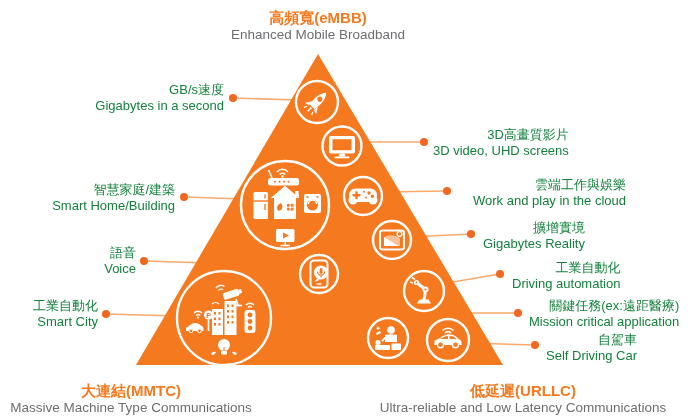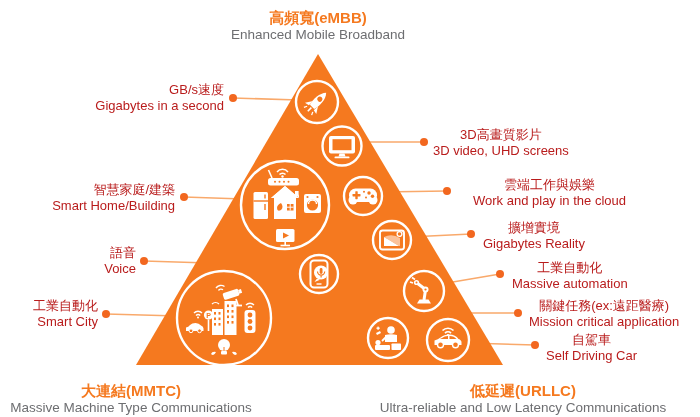--- a/index.html
+++ b/index.html
@@ -2,25 +2,25 @@
 <html><head>
 <meta charset="utf-8">
 <style>
   html,body{margin:0;padding:0;background:#fff;}
   .stage{
     position:relative;width:700px;height:417px;background:#ffffff;
     font-family:"Liberation Sans", sans-serif;overflow:hidden;
   }
   .stage svg{position:absolute;left:0;top:0;}
   .callout{
-    position:absolute;font-size:13px;line-height:16px;color:#b91c1c;
+    position:absolute;font-size:13px;line-height:16px;color:#15803d;
     white-space:nowrap;
   }
   .callout.left{text-align:right;}
-  .callout.right{text-align:center;}
+  .callout.right{text-align:right;}
   .callout .zh,.callout .en{display:block;}
   .title{position:absolute;text-align:center;white-space:nowrap;transform:translateX(-50%);}
   .title .zh{display:block;color:#f5791f;font-weight:bold;font-size:15px;line-height:19px;}
   .title .en{display:block;color:#6d6e71;font-size:13.5px;line-height:16px;}
 </style>
 </head>
 <body>
 
 <div class="stage">
 
@@ -291,21 +291,21 @@
   <div class="callout right" style="left:457px;top:177px;margin-left:16px;">
     <span class="zh">雲端工作與娛樂</span>
     <span class="en">Work and play in the cloud</span>
   </div>
   <div class="callout right" style="left:483px;top:220px;">
     <span class="zh">擴增實境</span>
     <span class="en">Gigabytes Reality</span>
   </div>
   <div class="callout right" style="left:512px;top:260px;">
     <span class="zh">工業自動化</span>
-    <span class="en">Massive automation</span>
+    <span class="en">Driving automation</span>
   </div>
   <div class="callout right" style="left:529px;top:298px;">
     <span class="zh">關鍵任務(ex:遠距醫療)</span>
     <span class="en">Mission critical application</span>
   </div>
   <div class="callout right" style="left:546px;top:332px;">
     <span class="zh">自駕車</span>
     <span class="en">Self Driving Car</span>
   </div>
 

